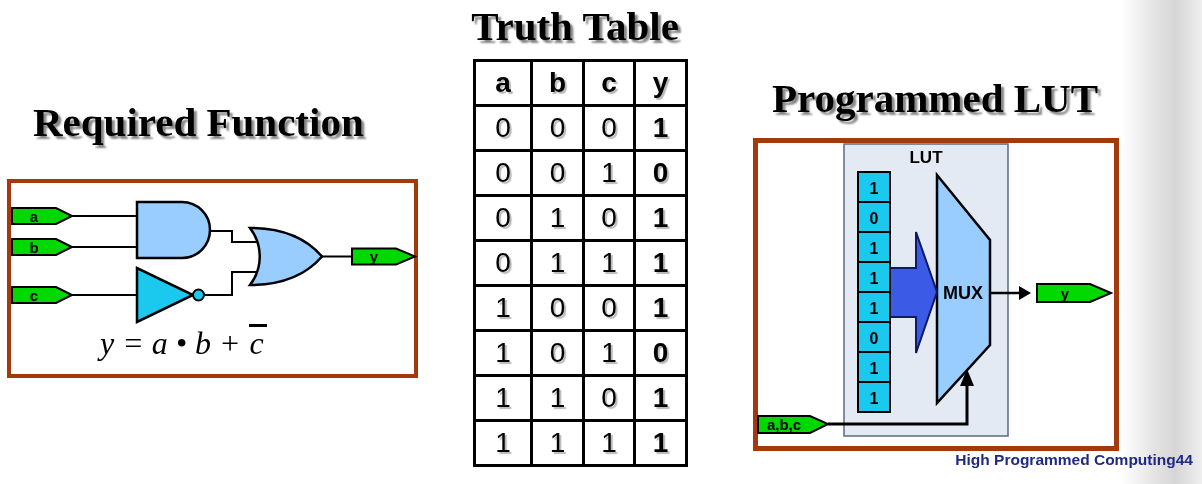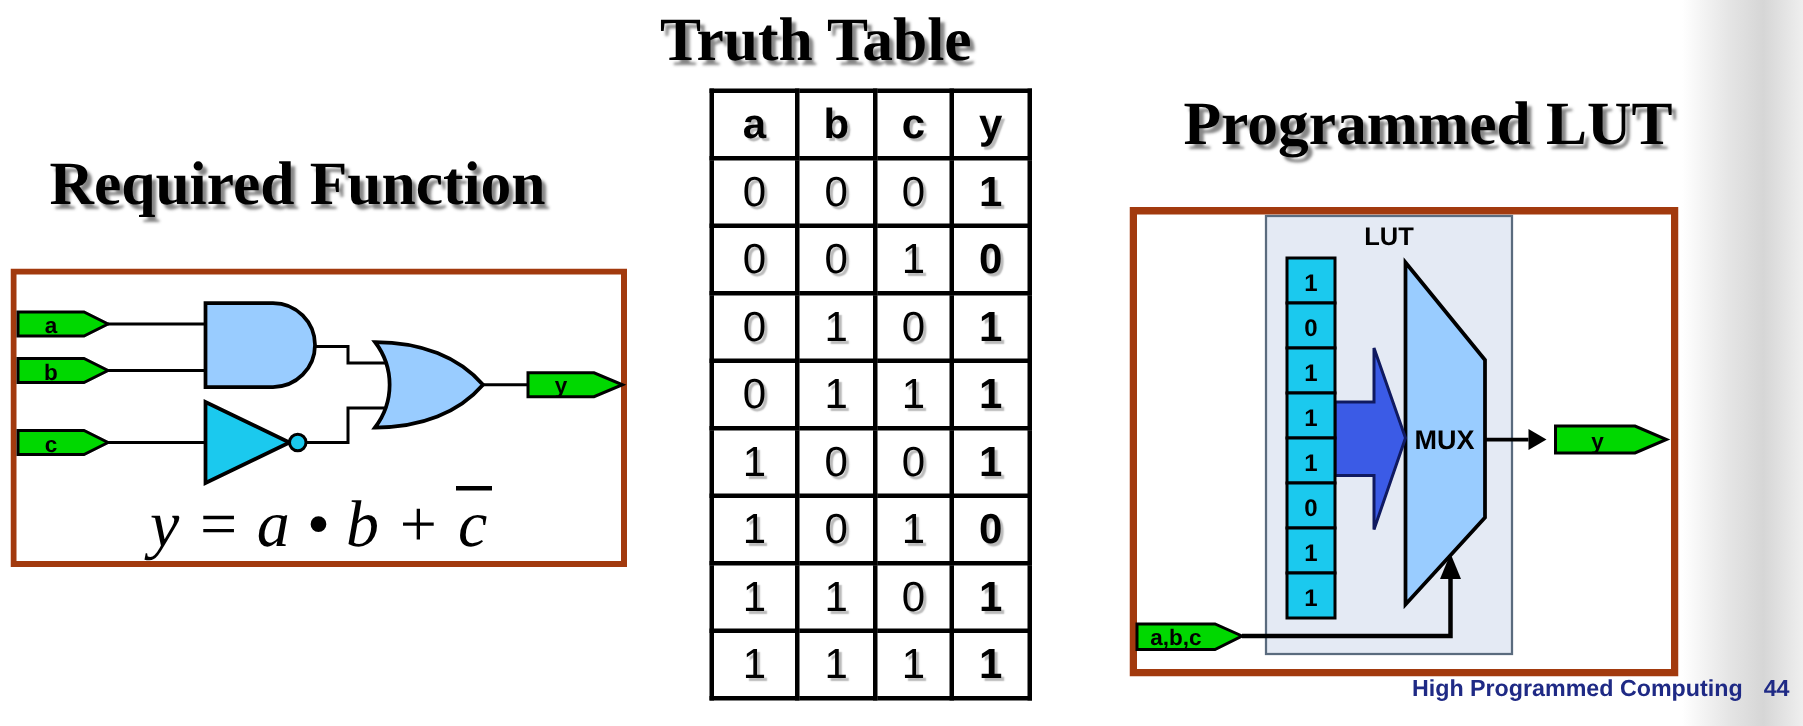--- a/index.html
+++ b/index.html
@@ -7,22 +7,22 @@
     width:1202px;height:484px;position:relative;overflow:hidden;
     background:linear-gradient(90deg,#ffffff 0%,#ffffff 93.3%,#e4e4e4 96%,#d6d6d6 97.8%,#efefef 100%);
     font-family:"Liberation Sans",sans-serif;
   }
   .slide-title{
     position:absolute;color:#000;font-family:"Liberation Serif",serif;
     font-weight:bold;font-size:41px;white-space:nowrap;
     text-shadow:3px 3px 2px rgba(70,70,70,0.65);
   }
   .title-left{left:33px;top:98px;font-family:Liberation Serif, serif;}
-  .title-mid{left:440px;top:2px;width:270px;text-align:left;}
-  .title-right{left:755px;top:58px;width:360px;text-align:right;}
+  .title-mid{left:440px;top:2px;width:270px;text-align:center;}
+  .title-right{left:755px;top:74px;width:360px;text-align:center;}
 
   
   .tt{position:absolute;left:473px;top:59px;border-collapse:collapse;background:#fff;}
   .tt th,.tt td{
     border:3px solid #000;text-align:center;vertical-align:middle;
     font-family:"Liberation Sans",sans-serif;font-size:28px;color:#000;
     height:42px;text-shadow:2px 2px 1px #b9b9b9;padding:0;
   }
   .tt th{font-weight:bold;}
   .tt td{font-weight:normal;}
@@ -30,31 +30,31 @@
   .tt th:nth-child(1),.tt td:nth-child(1){width:54px;}
   .tt th:nth-child(2),.tt td:nth-child(2){width:49px;}
   .tt th:nth-child(3),.tt td:nth-child(3){width:48px;}
   .tt th:nth-child(4),.tt td:nth-child(4){width:49px;}
 
   .panel-svg{position:absolute;}
   svg text{font-family:"Liberation Sans",sans-serif;}
 
   
   .formula{
-    position:absolute;left:100px;top:324px;width:215px;text-align:center;
-    font-family:"Liberation Serif",serif;font-style:italic;font-size:44px;color:#000;
+    position:absolute;left:100px;top:324px;width:215px;text-align:left;
+    font-family:"Liberation Serif",serif;font-style:italic;font-size:32px;color:#000;
     white-space:nowrap;
   }
   .overlined{display:inline-block;border-top:3px solid #000;line-height:1.05;padding:0 3px 0 1px;}
 
   .footer{
     position:absolute;top:451px;right:9px;color:#1F2A85;font-weight:bold;
     font-size:15.5px;white-space:nowrap;
   }
-  .footer .page{margin-left:14px;}
+  .footer .page{margin-left:0;}
 </style>
 </head>
 <body>
 
 <div class="slide-title title-left">Required Function</div>
 <div class="slide-title title-mid">Truth Table</div>
 <div class="slide-title title-right">Programmed LUT</div>
 
 <svg class="panel-svg" style="left:7px;top:179px;" width="411" height="199" viewBox="0 0 411 199">
   <rect x="2" y="2" width="407" height="195" fill="#ffffff" stroke="#A23A0E" stroke-width="4"></rect>

